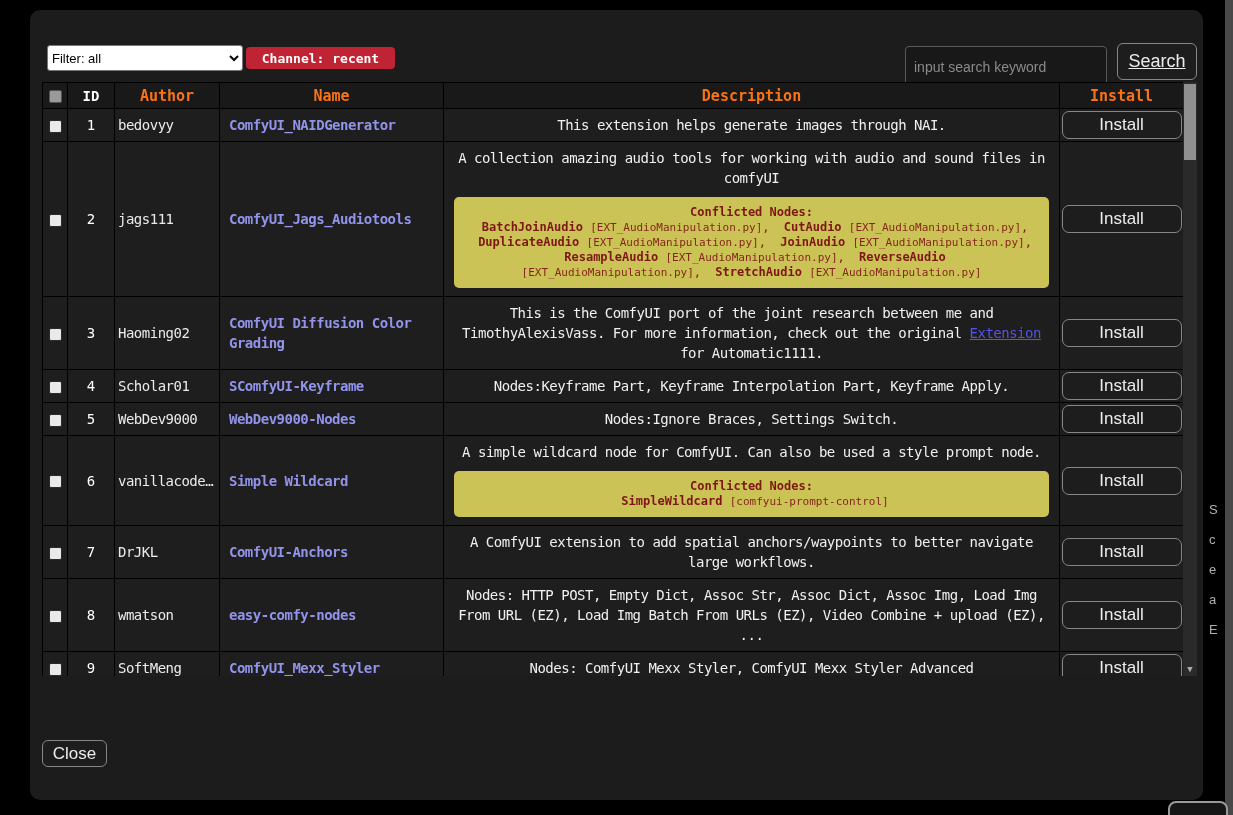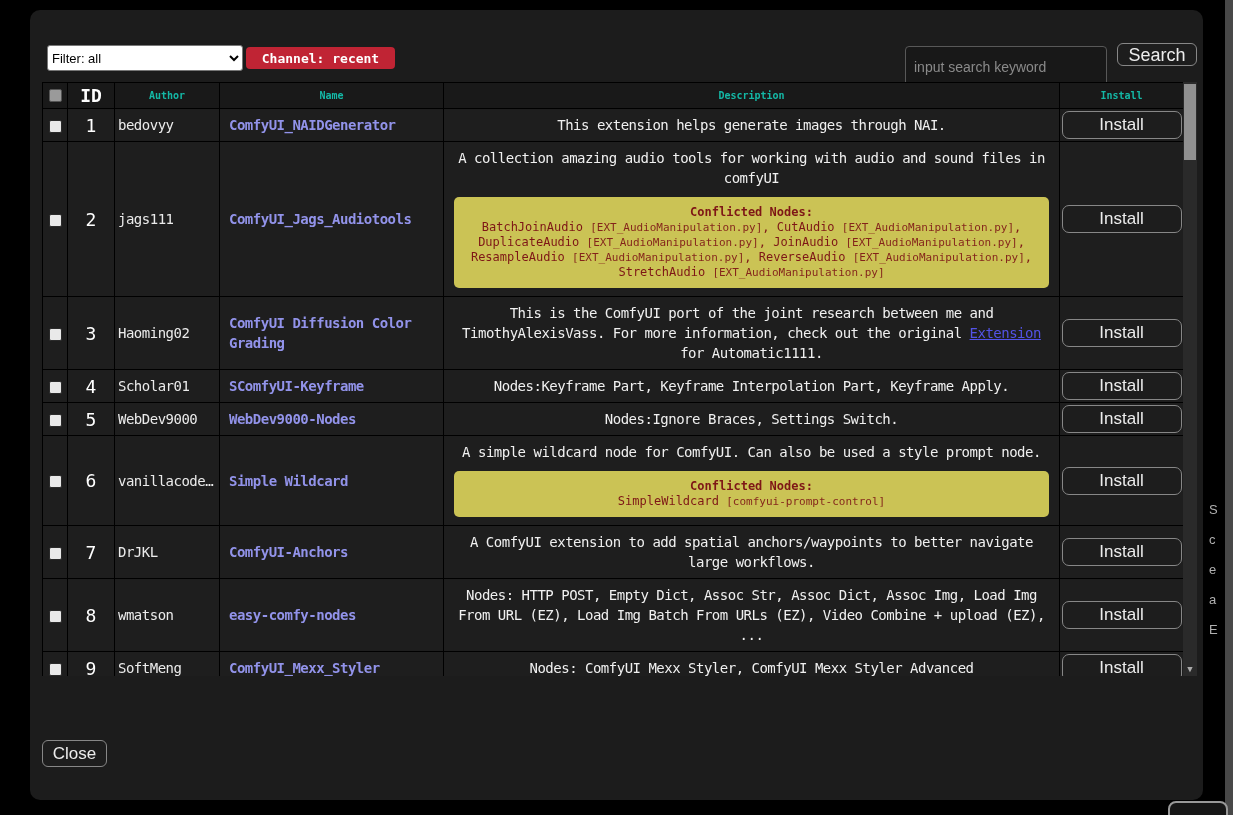--- a/index.html
+++ b/index.html
@@ -39,35 +39,35 @@
     position:absolute;left:875px;top:36px;width:202px;height:25px;
     background:#181818;border:1px solid #585858;border-radius:4px;
     color:#ccc;font:14px "Liberation Sans",sans-serif;padding:20px 8px;outline:none;
   }
   .search-input::placeholder{color:#8a8a8a;}
   .btn{
     background:#1d1d1d;border:1px solid var(--button-border);
     color:#ececec;cursor:pointer;
   }
   .search-btn{
-    position:absolute;left:1087px;top:33px;width:80px;height:23px;
-    border-radius:6px;font:18px "Liberation Sans",sans-serif;
+    position:absolute;left:1087px;top:33px;width:80px;height:37px;
+    border-radius:6px;font:18px "Liberation Sans",sans-serif;text-decoration:underline;
   }
   
   .table-wrap{
     position:absolute;left:12px;top:72px;width:1155px;height:594px;overflow:hidden;
   }
   table{border-collapse:collapse;width:1141px;table-layout:fixed;background:var(--row-bg);}
   th,td{border:1px solid #000;vertical-align:middle;}
   th{
-    background:var(--header-bg);color:#14b8a6;font-weight:bold;font-size:10px;
+    background:var(--header-bg);color:#f97316;font-weight:bold;font-size:15px;
     height:26px;padding:2px 4px;text-align:center;
   }
   .col-check{width:25px;text-align:center;}
-  .col-id{width:47px;text-align:center;color:#fff;font-size:18px;}
+  .col-id{width:47px;text-align:center;color:#fff;font-size:14px;}
   .col-author{width:105px;}
   .col-name{width:224px;}
   .col-desc{width:616px;}
   .col-install{width:124px;text-align:center;margin-top:48px;}
   td.col-author{
     padding:4px 3px;color:#ebebeb;font-size:14px;letter-spacing:-0.5px;
     overflow:hidden;text-overflow:ellipsis;white-space:nowrap;
   }
   td.col-name{padding:4px 9px;text-align:left;}
   .name-link{
@@ -76,21 +76,21 @@
   }
   td.col-desc{padding:6px 8px;color:#f0f0f0;font-size:14px;letter-spacing:-0.5px;text-align:center;}
   .desc-text{line-height:20px;}
   .inline-link{color:var(--inline-link);text-decoration:underline;cursor:pointer;}
   .conflict-box{
     margin:9px 2px 2px 2px;background:var(--conflict-bg);color:var(--conflict-text);
     border-radius:5px;padding:8px 10px;letter-spacing:0;
   }
   .conflict-title{font-weight:bold;font-size:12px;line-height:15px;}
   .conflict-items{font-size:12px;line-height:15px;}
-  .conflict-items b{font-weight:normal;}
+  .conflict-items b{font-weight:bold;margin-left:7px;}
   .conflict-ref{font-size:11px;opacity:.92;}
   .install-btn{
     width:120px;height:28px;border-radius:7px;
     font:17px "Liberation Sans",sans-serif;
   }
   .checkbox{
     width:13px;height:13px;background:#e9e9e9;border:1px solid #2a2a2a;
     border-radius:2px;display:inline-block;vertical-align:middle;cursor:pointer;
   }
   .hdr-checkbox{background:#9a9a9a;border:1px solid #555;}

